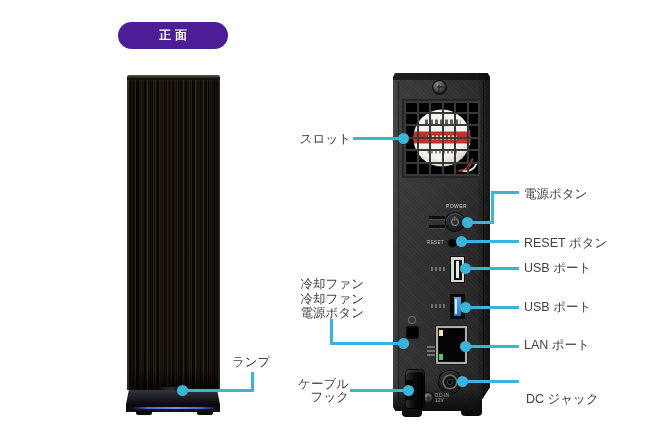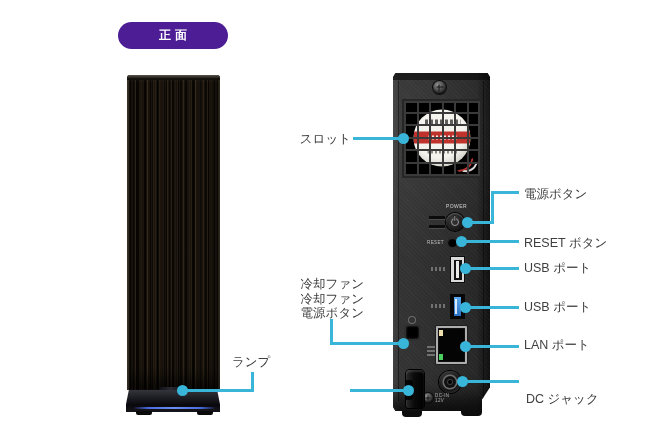--- a/index.html
+++ b/index.html
@@ -310,19 +310,23 @@
   <div class="co-line" id="kens-line-h"></div>
   <div class="co-dot" id="kens-dot"></div>
   <div class="co-label ra" id="kens-label">
     <div>冷却ファン</div>
     <div>冷却ファン</div>
     <div>電源ボタン</div>
   </div>
 
   <div class="co-line" id="hook-line"></div>
   <div class="co-dot" id="hook-dot"></div>
+  <div class="co-label ra" id="hook-label">
+    <div>ケーブル</div>
+    <div>フック</div>
+  </div>
 
   <div class="co-line" id="lamp-line-h"></div>
   <div class="co-line" id="lamp-line-v"></div>
   <div class="co-dot" id="lamp-dot"></div>
   <div class="co-label" id="lamp-label">ランプ</div>
 
 </div>
 
 </body></html>

